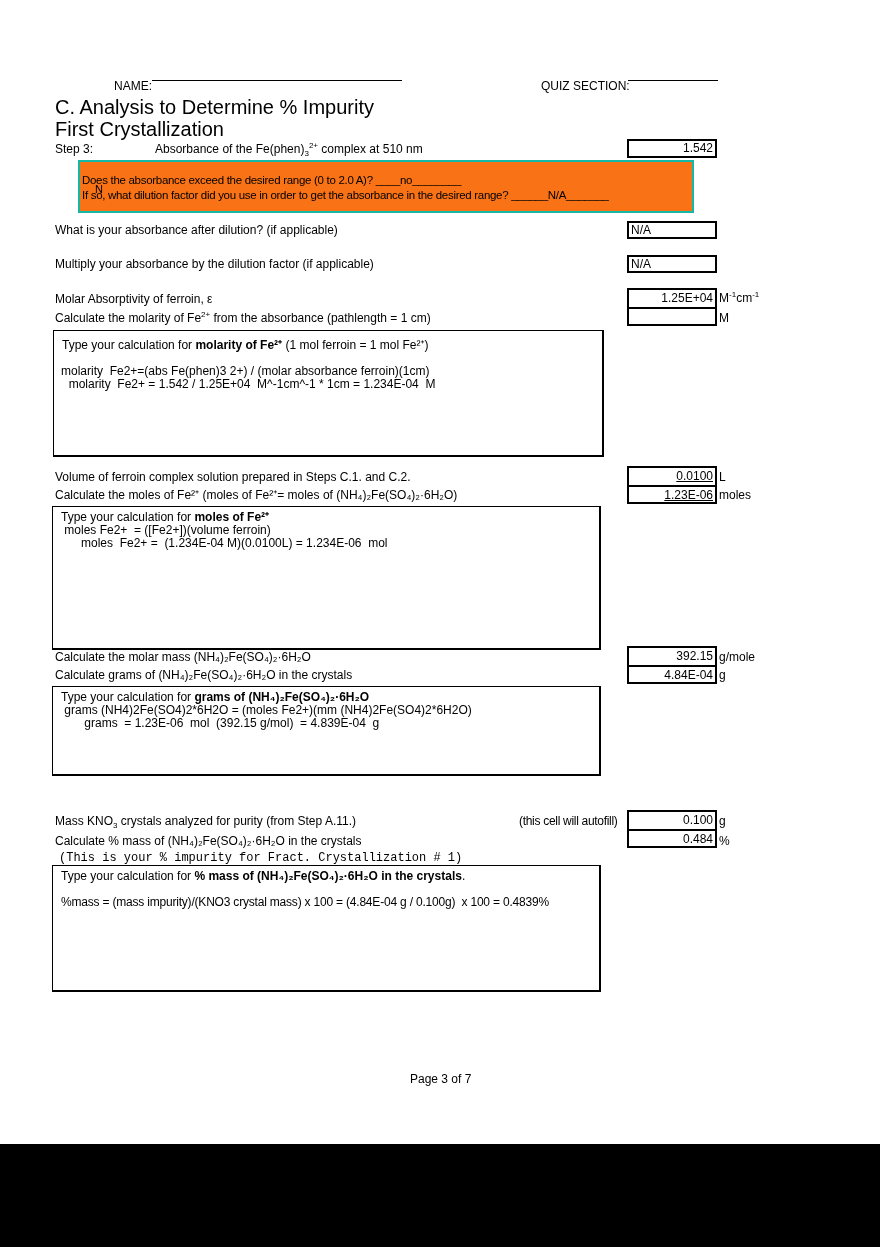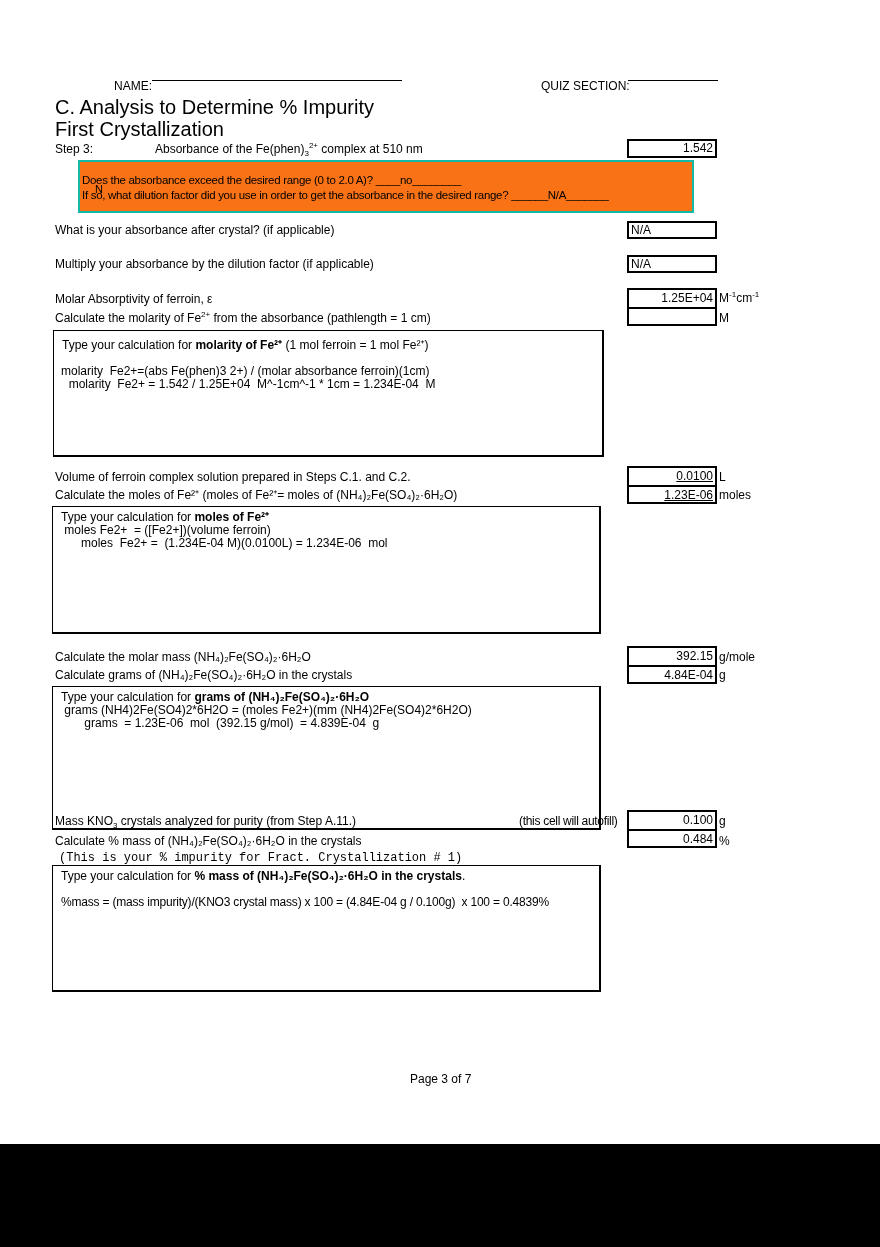--- a/index.html
+++ b/index.html
@@ -39,21 +39,21 @@
   <div class="abs t12" style="left:55px; top:142px;">Step 3:</div>
   <div class="abs t12" style="left:155px; top:142px;"><span>Absorbance of the Fe(phen)</span><sub>3</sub><sup>2+</sup><span> complex at 510 nm</span></div>
   <div class="valbox right" style="left:627px; top:139px; width:90px; height:19px;">1.542</div>
 
   <div class="qbox" style="left:78px; top:160px; width:616px; height:53px;">
     <div style="margin-top:9px;">Does the absorbance exceed the desired range (0 to 2.0 A)?  ____no________</div>
     <div style="position:absolute; left:15px; top:22px; font-size:11px; line-height:11px;">N</div>
     <div style="margin-top:2px;">If so, what dilution factor did you use in order to get the absorbance in the desired range? ______N/A_______</div>
   </div>
 
-  <div class="abs t12" style="left:55px; top:223px;">What is your absorbance after crystal? (if applicable)</div>
+  <div class="abs t12" style="left:55px; top:223px;">What is your absorbance after dilution? (if applicable)</div>
   <div class="valbox left" style="left:627px; top:221px; width:90px; height:18px;">N/A</div>
 
   <div class="abs t12" style="left:55px; top:257px;">Multiply your absorbance by the dilution factor (if applicable)</div>
   <div class="valbox left" style="left:627px; top:255px; width:90px; height:18px;">N/A</div>
 
   <div class="abs t12" style="left:55px; top:292px;">Molar Absorptivity of ferroin, ε</div>
   <div class="abs t12" style="left:55px; top:311px;"><span>Calculate the molarity of Fe</span><sup>2+</sup><span> from the absorbance (pathlength = 1 cm)</span></div>
   <div class="stack" style="left:627px; top:288px; width:90px;">
     <div class="cell">1.25E+04</div>
     <div class="cell"></div>
@@ -70,36 +70,36 @@
 
   <div class="abs t12" style="left:55px; top:470px;">Volume of ferroin complex solution prepared in Steps C.1. and C.2.</div>
   <div class="abs t12" style="left:55px; top:488px;">Calculate the moles of Fe²⁺  (moles of Fe²⁺= moles of (NH₄)₂Fe(SO₄)₂·6H₂O)</div>
   <div class="stack" style="left:627px; top:466px; width:90px;text-decoration:underline;">
     <div class="cell">0.0100</div>
     <div class="cell">1.23E-06</div>
   </div>
   <div class="unit" style="left:719px; top:470px;">L</div>
   <div class="unit" style="left:719px; top:488px;">moles</div>
 
-  <div class="calcbox" style="left:52px; top:506px; width:549px; height:128px; padding-top:4px;">
+  <div class="calcbox" style="left:52px; top:506px; width:549px; height:144px; padding-top:4px;">
     <div><span>Type your calculation for </span><span class="bold">moles of Fe²⁺</span></div>
     <div class="line"> moles Fe2+  = ([Fe2+])(volume ferroin)</div>
     <div class="line">      moles  Fe2+ =  (1.234E-04 M)(0.0100L) = 1.234E-06  mol</div>
   </div>
 
   <div class="abs t12" style="left:55px; top:650px;">Calculate the molar mass (NH₄)₂Fe(SO₄)₂·6H₂O</div>
   <div class="abs t12" style="left:55px; top:668px;">Calculate grams of (NH₄)₂Fe(SO₄)₂·6H₂O in the crystals</div>
   <div class="stack" style="left:627px; top:646px; width:90px;">
     <div class="cell">392.15</div>
     <div class="cell">4.84E-04</div>
   </div>
   <div class="unit" style="left:719px; top:650px;">g/mole</div>
   <div class="unit" style="left:719px; top:668px;">g</div>
 
-  <div class="calcbox" style="left:52px; top:686px; width:549px; height:144px; padding-top:4px;">
+  <div class="calcbox" style="left:52px; top:686px; width:549px; height:90px; padding-top:4px;">
     <div><span>Type your calculation for </span><span class="bold">grams of (NH₄)₂Fe(SO₄)₂·6H₂O</span></div>
     <div class="line"> grams (NH4)2Fe(SO4)2*6H2O = (moles Fe2+)(mm (NH4)2Fe(SO4)2*6H2O)</div>
     <div class="line">       grams  = 1.23E-06  mol  (392.15 g/mol)  = 4.839E-04  g</div>
   </div>
 
   <div class="abs t12" style="left:55px; top:814px;"><span>Mass KNO</span><sub>3</sub><span> crystals analyzed for purity (from Step A.11.)</span></div>
   <div class="abs t12" style="left:519px; top:814px; letter-spacing:-0.3px;">(this cell will autofill)</div>
   <div class="abs t12" style="left:55px; top:834px;">Calculate % mass of (NH₄)₂Fe(SO₄)₂·6H₂O in the crystals</div>
   <div class="abs t12" style="left:59px; top:851px;font-family:Liberation Mono, monospace;">(This is your % impurity for Fract. Crystallization # 1)</div>
   <div class="stack" style="left:627px; top:810px; width:90px;">

